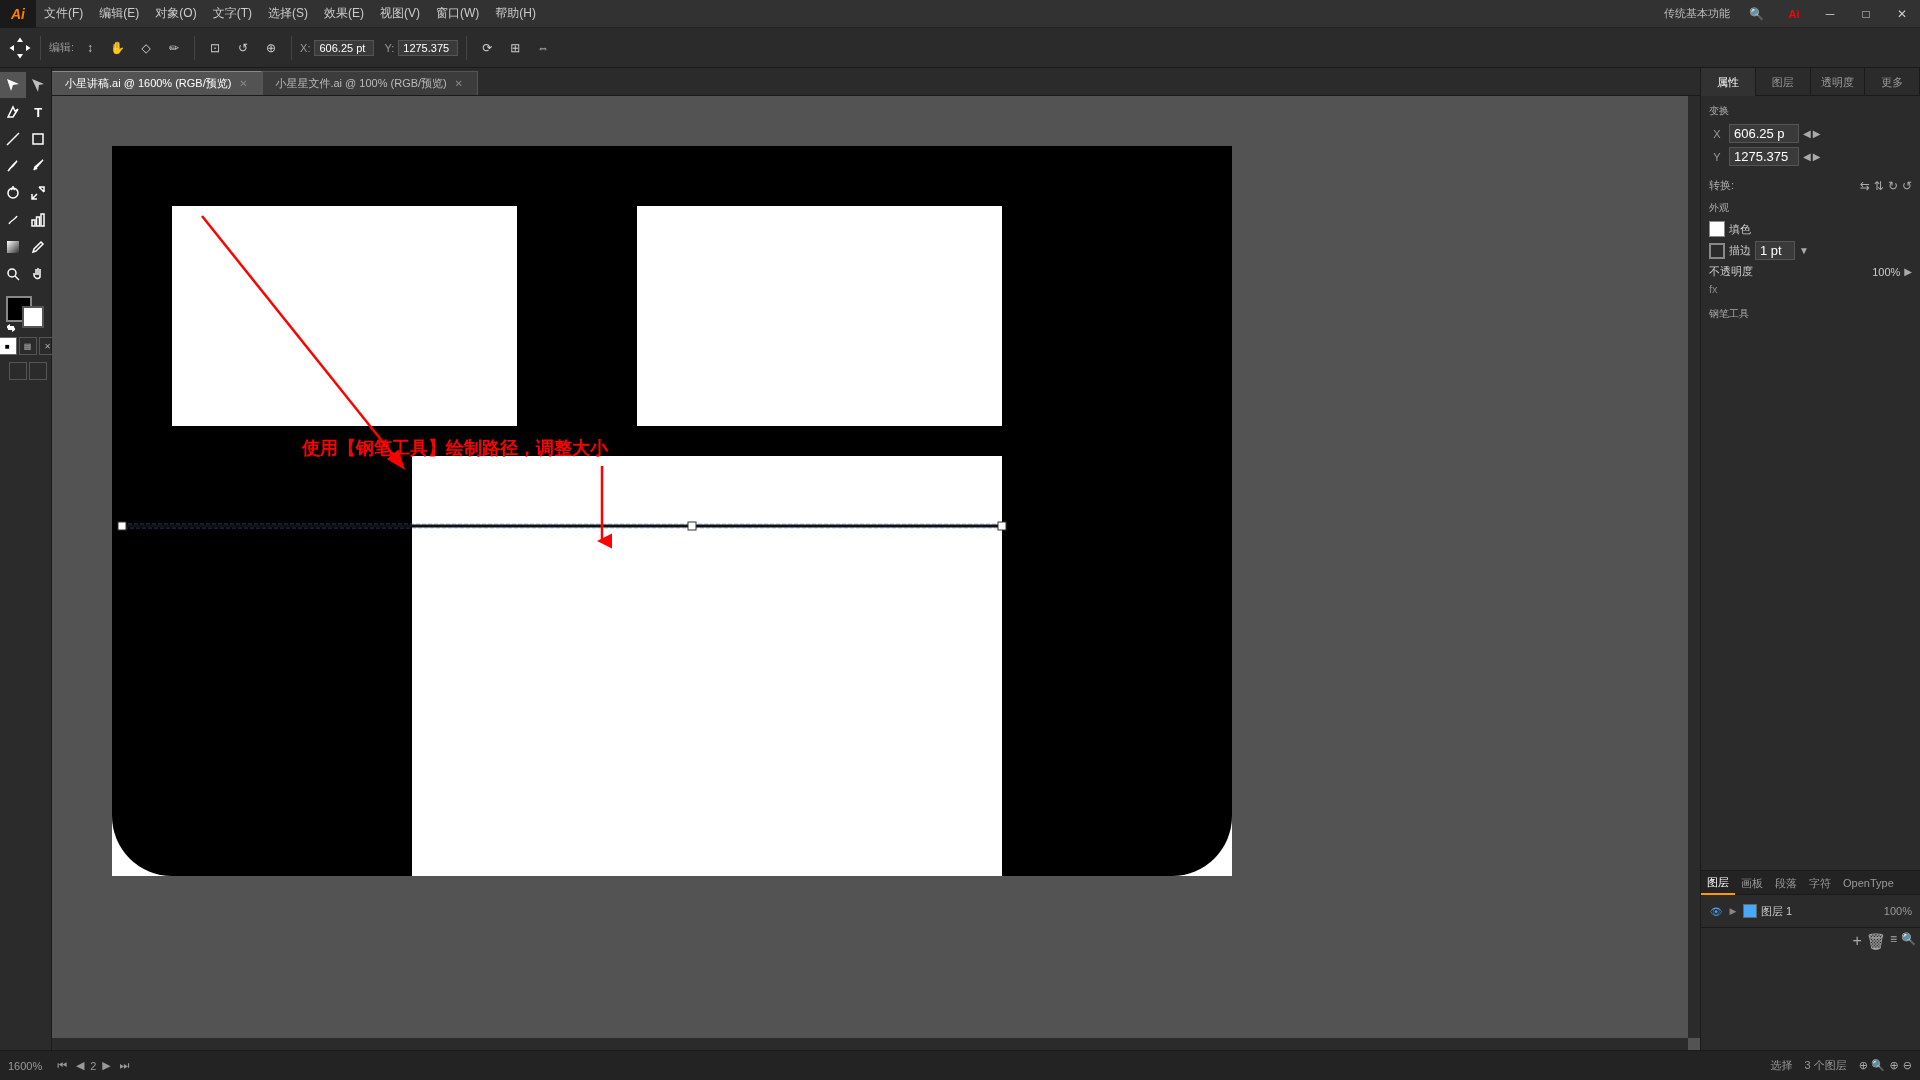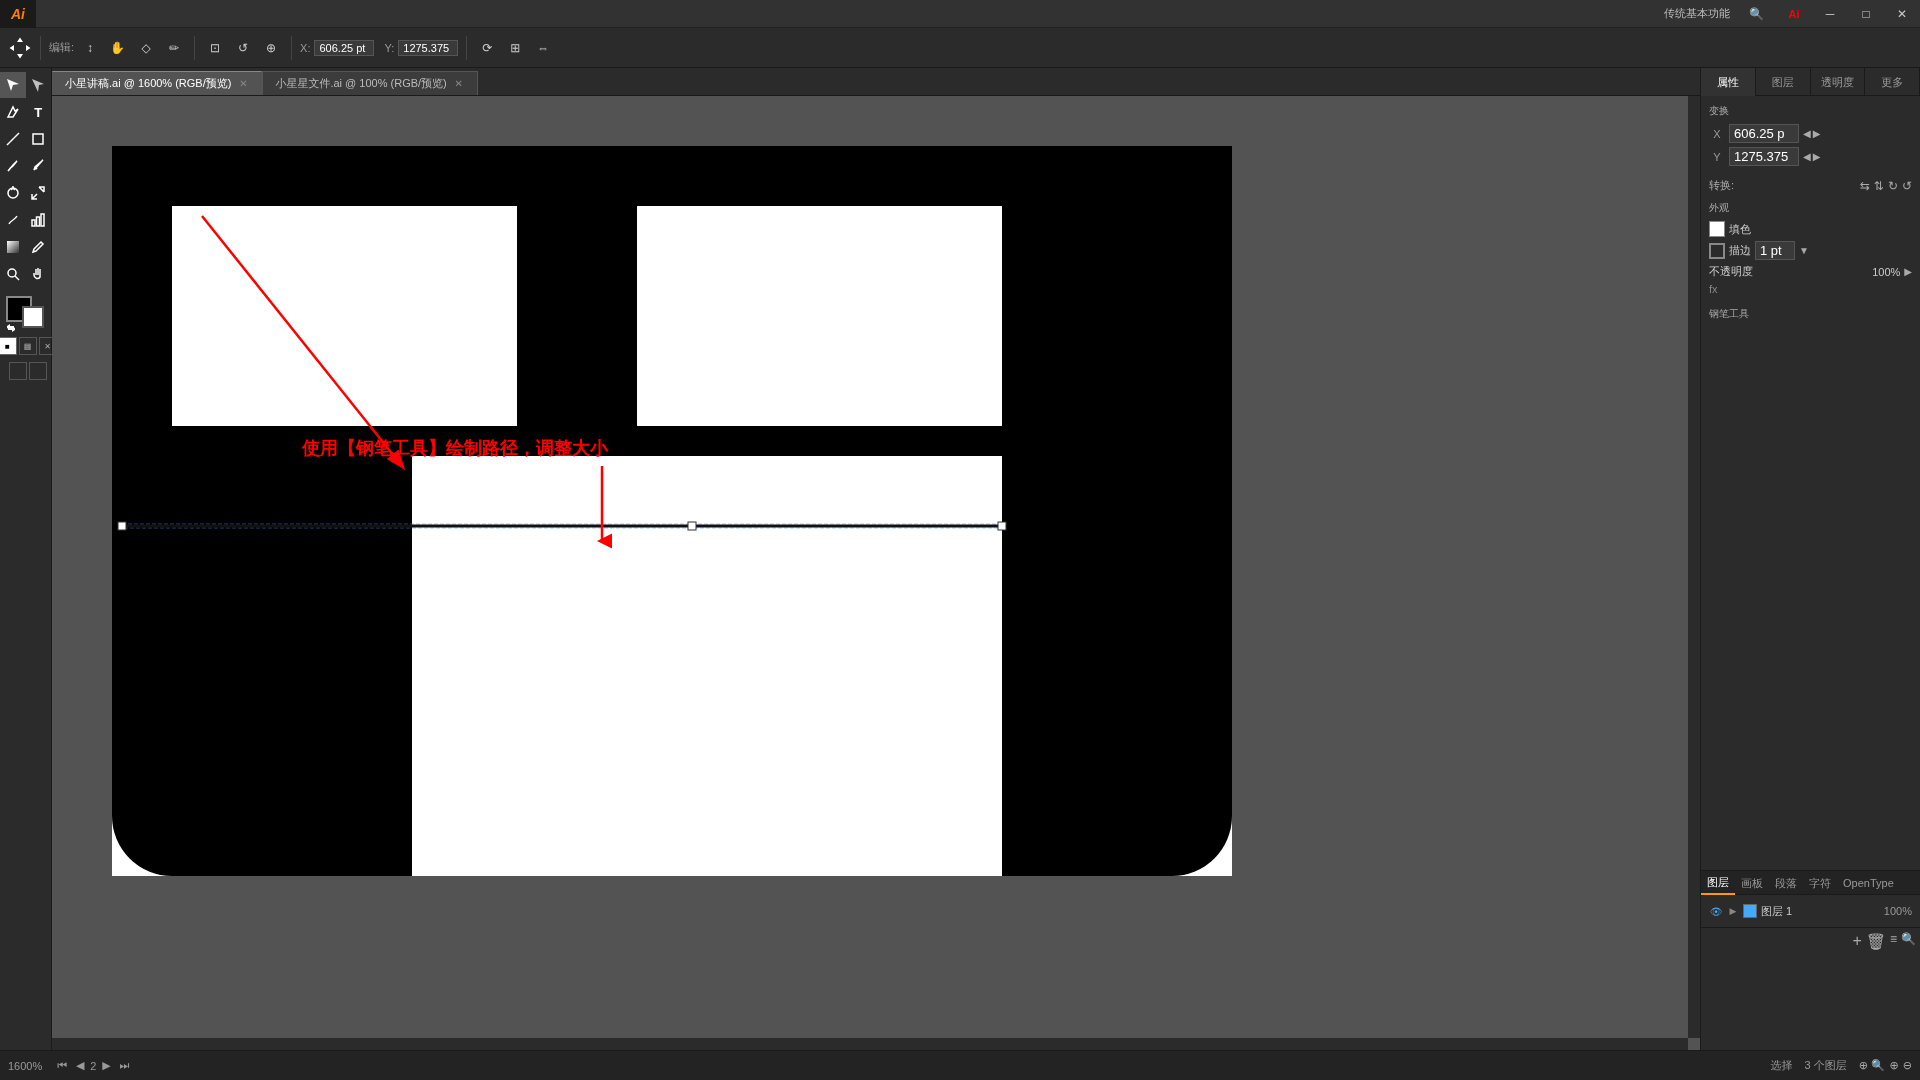--- a/index.html
+++ b/index.html
@@ -166,20 +166,31 @@
 
     
     #h-scroll { position: absolute; bottom: 0; left: 0; right: 12px; height: 12px; background: #2b2b2b; }
     #v-scroll { position: absolute; top: 0; right: 0; bottom: 12px; width: 12px; background: #2b2b2b; }
   </style>
 </head>
 <body>
 
 <div id="menu-bar">
   <div id="app-logo">Ai</div>
+  <div class="menu-items">
+    <div class="menu-item">文件(F)</div>
+    <div class="menu-item">编辑(E)</div>
+    <div class="menu-item">对象(O)</div>
+    <div class="menu-item">文字(T)</div>
+    <div class="menu-item">选择(S)</div>
+    <div class="menu-item">效果(E)</div>
+    <div class="menu-item">视图(V)</div>
+    <div class="menu-item">窗口(W)</div>
+    <div class="menu-item">帮助(H)</div>
+  </div>
   <div class="menu-right">
     <span style="font-size:11px;color:#bbb;">传统基本功能</span>
     <div class="menu-right-btn">🔍</div>
     <div class="menu-right-btn" style="color:#f00;font-weight:bold;font-size:11px;">Ai</div>
   </div>
   <div class="window-controls">
     <div class="win-btn">─</div>
     <div class="win-btn">□</div>
     <div class="win-btn win-close">✕</div>
   </div>

